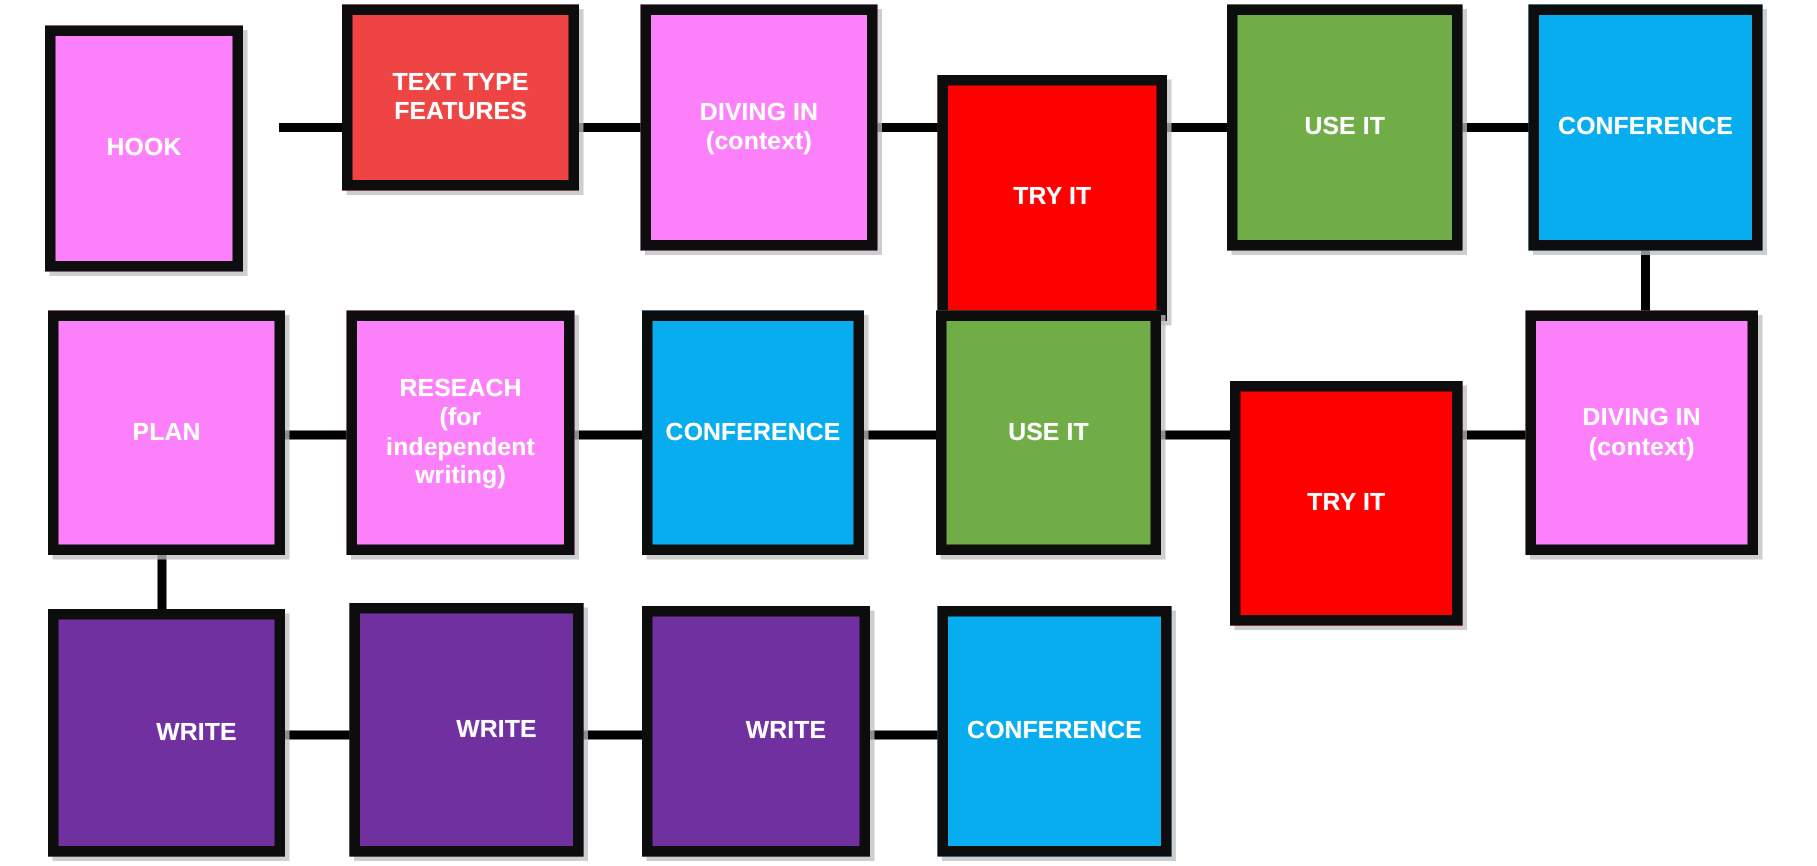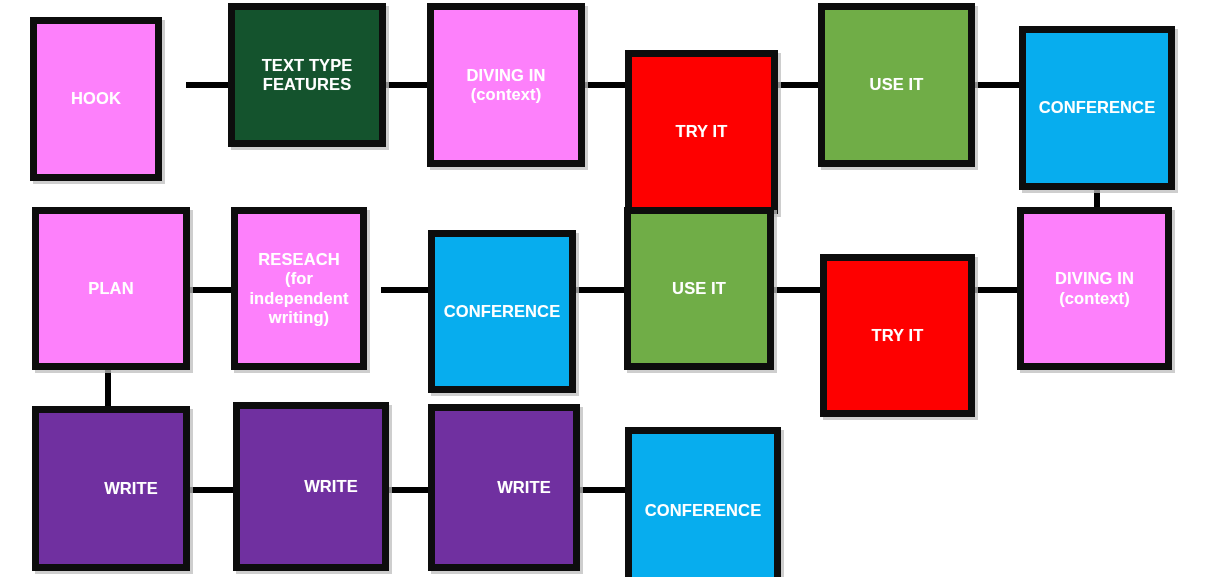--- a/index.html
+++ b/index.html
@@ -48,21 +48,21 @@
     letter-spacing: 0.1px;
     white-space: pre-line;
     padding: 0 4px;
     text-shadow: 0 0 1px rgba(255,255,255,0.25);
   }
 
   
   .c-pink   { background: #fd80fb; }
   .c-red    { background: #fe0000; margin-top: 47px; }
   .c-green  { background: #70ad47; }
-  .c-blue   { background: #07adee; margin-top: 23px; }
+  .c-blue   { background: #07adee; }
   .c-purple { background: #7030a0; padding-left: 40px; }
 </style>
 </head>
 <body>
 
 <div id="canvas" style="background: rgb(255, 255, 255);">
     <div class="conn h" style="left: 186px; top: 82px; width: 44px;"></div>
     <div class="conn h" style="left: 384px; top: 82px; width: 45px;"></div>
     <div class="conn h" style="left: 583px; top: 82px; width: 44px;"></div>
     <div class="conn h" style="left: 776px; top: 82px; width: 44px;"></div>
@@ -73,41 +73,41 @@
     <div class="conn h" style="left: 574px; top: 287px; width: 52px;"></div>
     <div class="conn h" style="left: 772px; top: 287px; width: 50px;"></div>
     <div class="conn h" style="left: 973px; top: 287px; width: 46px;"></div>
     <div class="conn v" style="left: 105px; top: 368px; height: 40px;"></div>
     <div class="conn h" style="left: 188px; top: 487px; width: 47px;"></div>
     <div class="conn h" style="left: 387px; top: 487px; width: 43px;"></div>
     <div class="conn h" style="left: 578px; top: 487px; width: 49px;"></div>
     <div class="node c-pink" style="left: 30px; top: 17px; width: 132px; height: 164px; background: rgb(253, 128, 251); border-color: rgb(13, 13, 13);">
       <span class="lbl" style="color: rgb(255, 255, 255);">HOOK</span>
     </div>
-    <div class="node c-pink" style="left: 228px; top: 3px; width: 158px; height: 144px; background: #14532d; border-color: rgb(13, 13, 13);">
+    <div class="node c-pink" style="left: 228px; top: 3px; width: 158px; height: 124px; background: #ef4444; border-color: rgb(13, 13, 13);">
       <span class="lbl" style="color: rgb(255, 255, 255);">TEXT TYPE
 FEATURES</span>
     </div>
     <div class="node c-pink" style="left: 427px; top: 3px; width: 158px; height: 164px; background: rgb(253, 128, 251); border-color: rgb(13, 13, 13);">
       <span class="lbl" style="color: rgb(255, 255, 255);">DIVING IN
 (context)</span>
     </div>
     <div class="node c-red" style="left: 625px; top: 3px; width: 153px; height: 164px; background: rgb(254, 0, 0); border-color: rgb(13, 13, 13);">
       <span class="lbl" style="color: rgb(255, 255, 255);">TRY IT</span>
     </div>
     <div class="node c-green" style="left: 818px; top: 3px; width: 157px; height: 164px; background: rgb(112, 173, 71); border-color: rgb(13, 13, 13);">
       <span class="lbl" style="color: rgb(255, 255, 255);">USE IT</span>
     </div>
     <div class="node c-blue" style="left: 1019px; top: 3px; width: 156px; height: 164px; background: rgb(7, 173, 238); border-color: rgb(13, 13, 13);">
       <span class="lbl" style="color: rgb(255, 255, 255);">CONFERENCE</span>
     </div>
     <div class="node c-pink" style="left: 32px; top: 207px; width: 158px; height: 163px; background: rgb(253, 128, 251); border-color: rgb(13, 13, 13);">
       <span class="lbl" style="color: rgb(255, 255, 255);">PLAN</span>
     </div>
-    <div class="node c-pink" style="left: 231px; top: 207px; width: 136px; height: 163px; background: rgb(253, 128, 251); border-color: rgb(13, 13, 13);">
+    <div class="node c-pink" style="left: 231px; top: 207px; width: 152px; height: 163px; background: rgb(253, 128, 251); border-color: rgb(13, 13, 13);">
       <span class="lbl" style="color: rgb(255, 255, 255);">RESEACH
 (for
 independent
 writing)</span>
     </div>
     <div class="node c-blue" style="left: 428px; top: 207px; width: 148px; height: 163px; background: rgb(7, 173, 238); border-color: rgb(13, 13, 13);">
       <span class="lbl" style="color: rgb(255, 255, 255);">CONFERENCE</span>
     </div>
     <div class="node c-green" style="left: 624px; top: 207px; width: 150px; height: 163px; background: rgb(112, 173, 71); border-color: rgb(13, 13, 13);">
       <span class="lbl" style="color: rgb(255, 255, 255);">USE IT</span>

